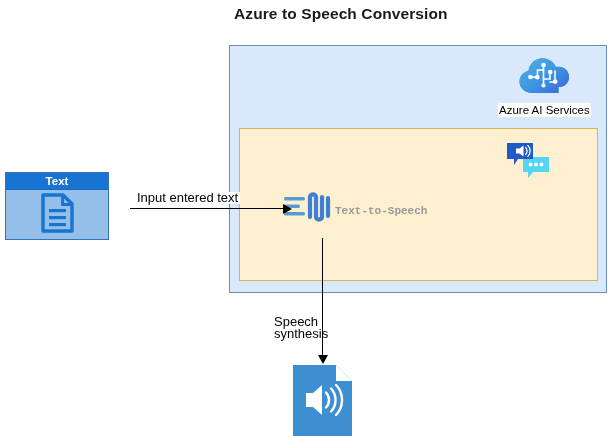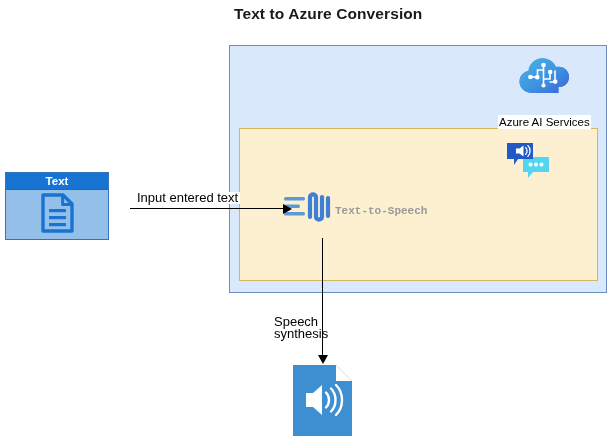--- a/index.html
+++ b/index.html
@@ -63,21 +63,21 @@
   .service-caption {
     margin-top: 2px;
     font-size: 11.5px;
     color: #000000;
     background: #ffffff;
     line-height: 14px;
     white-space: nowrap;
     padding: 0 1px;
   }
 
-  #azure-ai-block { left: 498px; top: 55px; gap: 12px; }
+  #azure-ai-block { left: 498px; top: 55px; }
   #speech-services-block { left: 505px; top: 140px; }
 
   
   #tts-block {
     position: absolute;
     left: 283px;
     top: 191px;
     display: flex;
     flex-direction: row;
     align-items: center;
@@ -182,21 +182,21 @@
     left: 272px;
     top: 316px;
     text-align: left;
     white-space: normal;
     width: 46px;
   }
 </style>
 </head>
 <body>
 
-<div id="page-title">Text to Azure Conversion</div>
+<div id="page-title">Azure to Speech Conversion</div>
 
 <div id="azure-container"></div>
 
 <div id="speech-container"></div>
 
 <div class="service-block" id="azure-ai-block">
   <span>
     <svg width="52" height="42" viewBox="0 0 52 42">
       <defs>
         <linearGradient id="cloudGrad" x1="0" y1="0" x2="1" y2="1">

